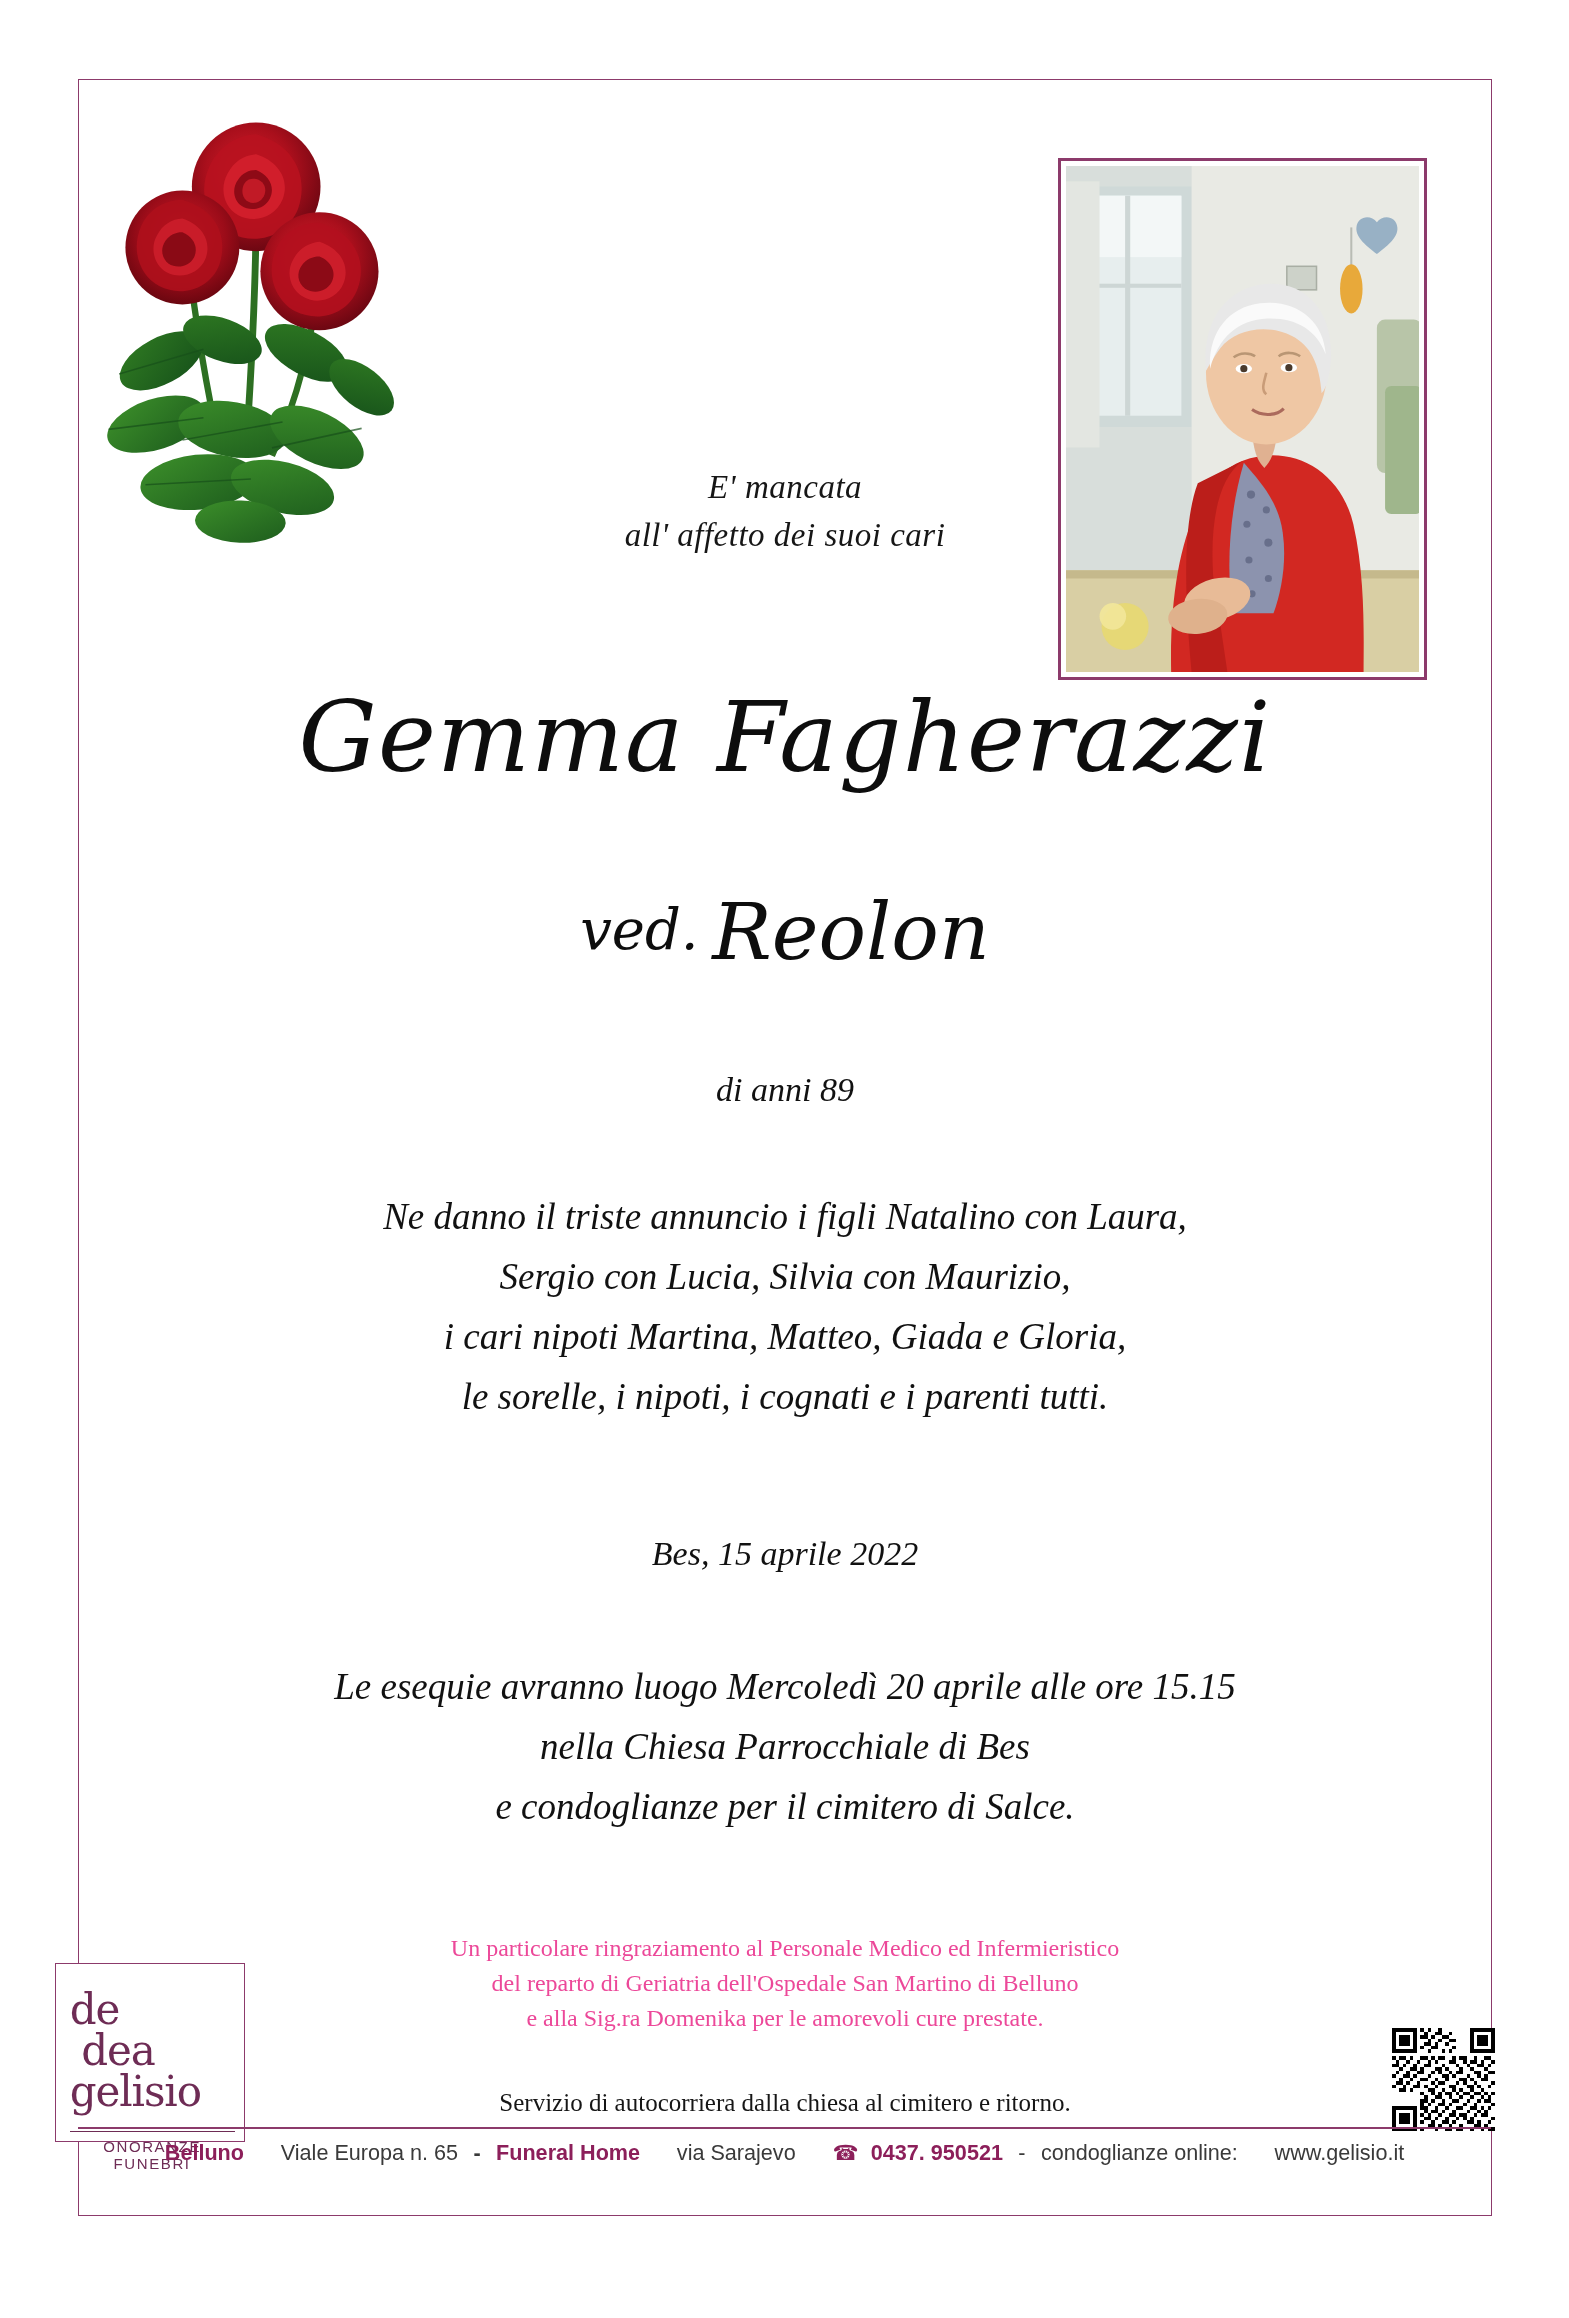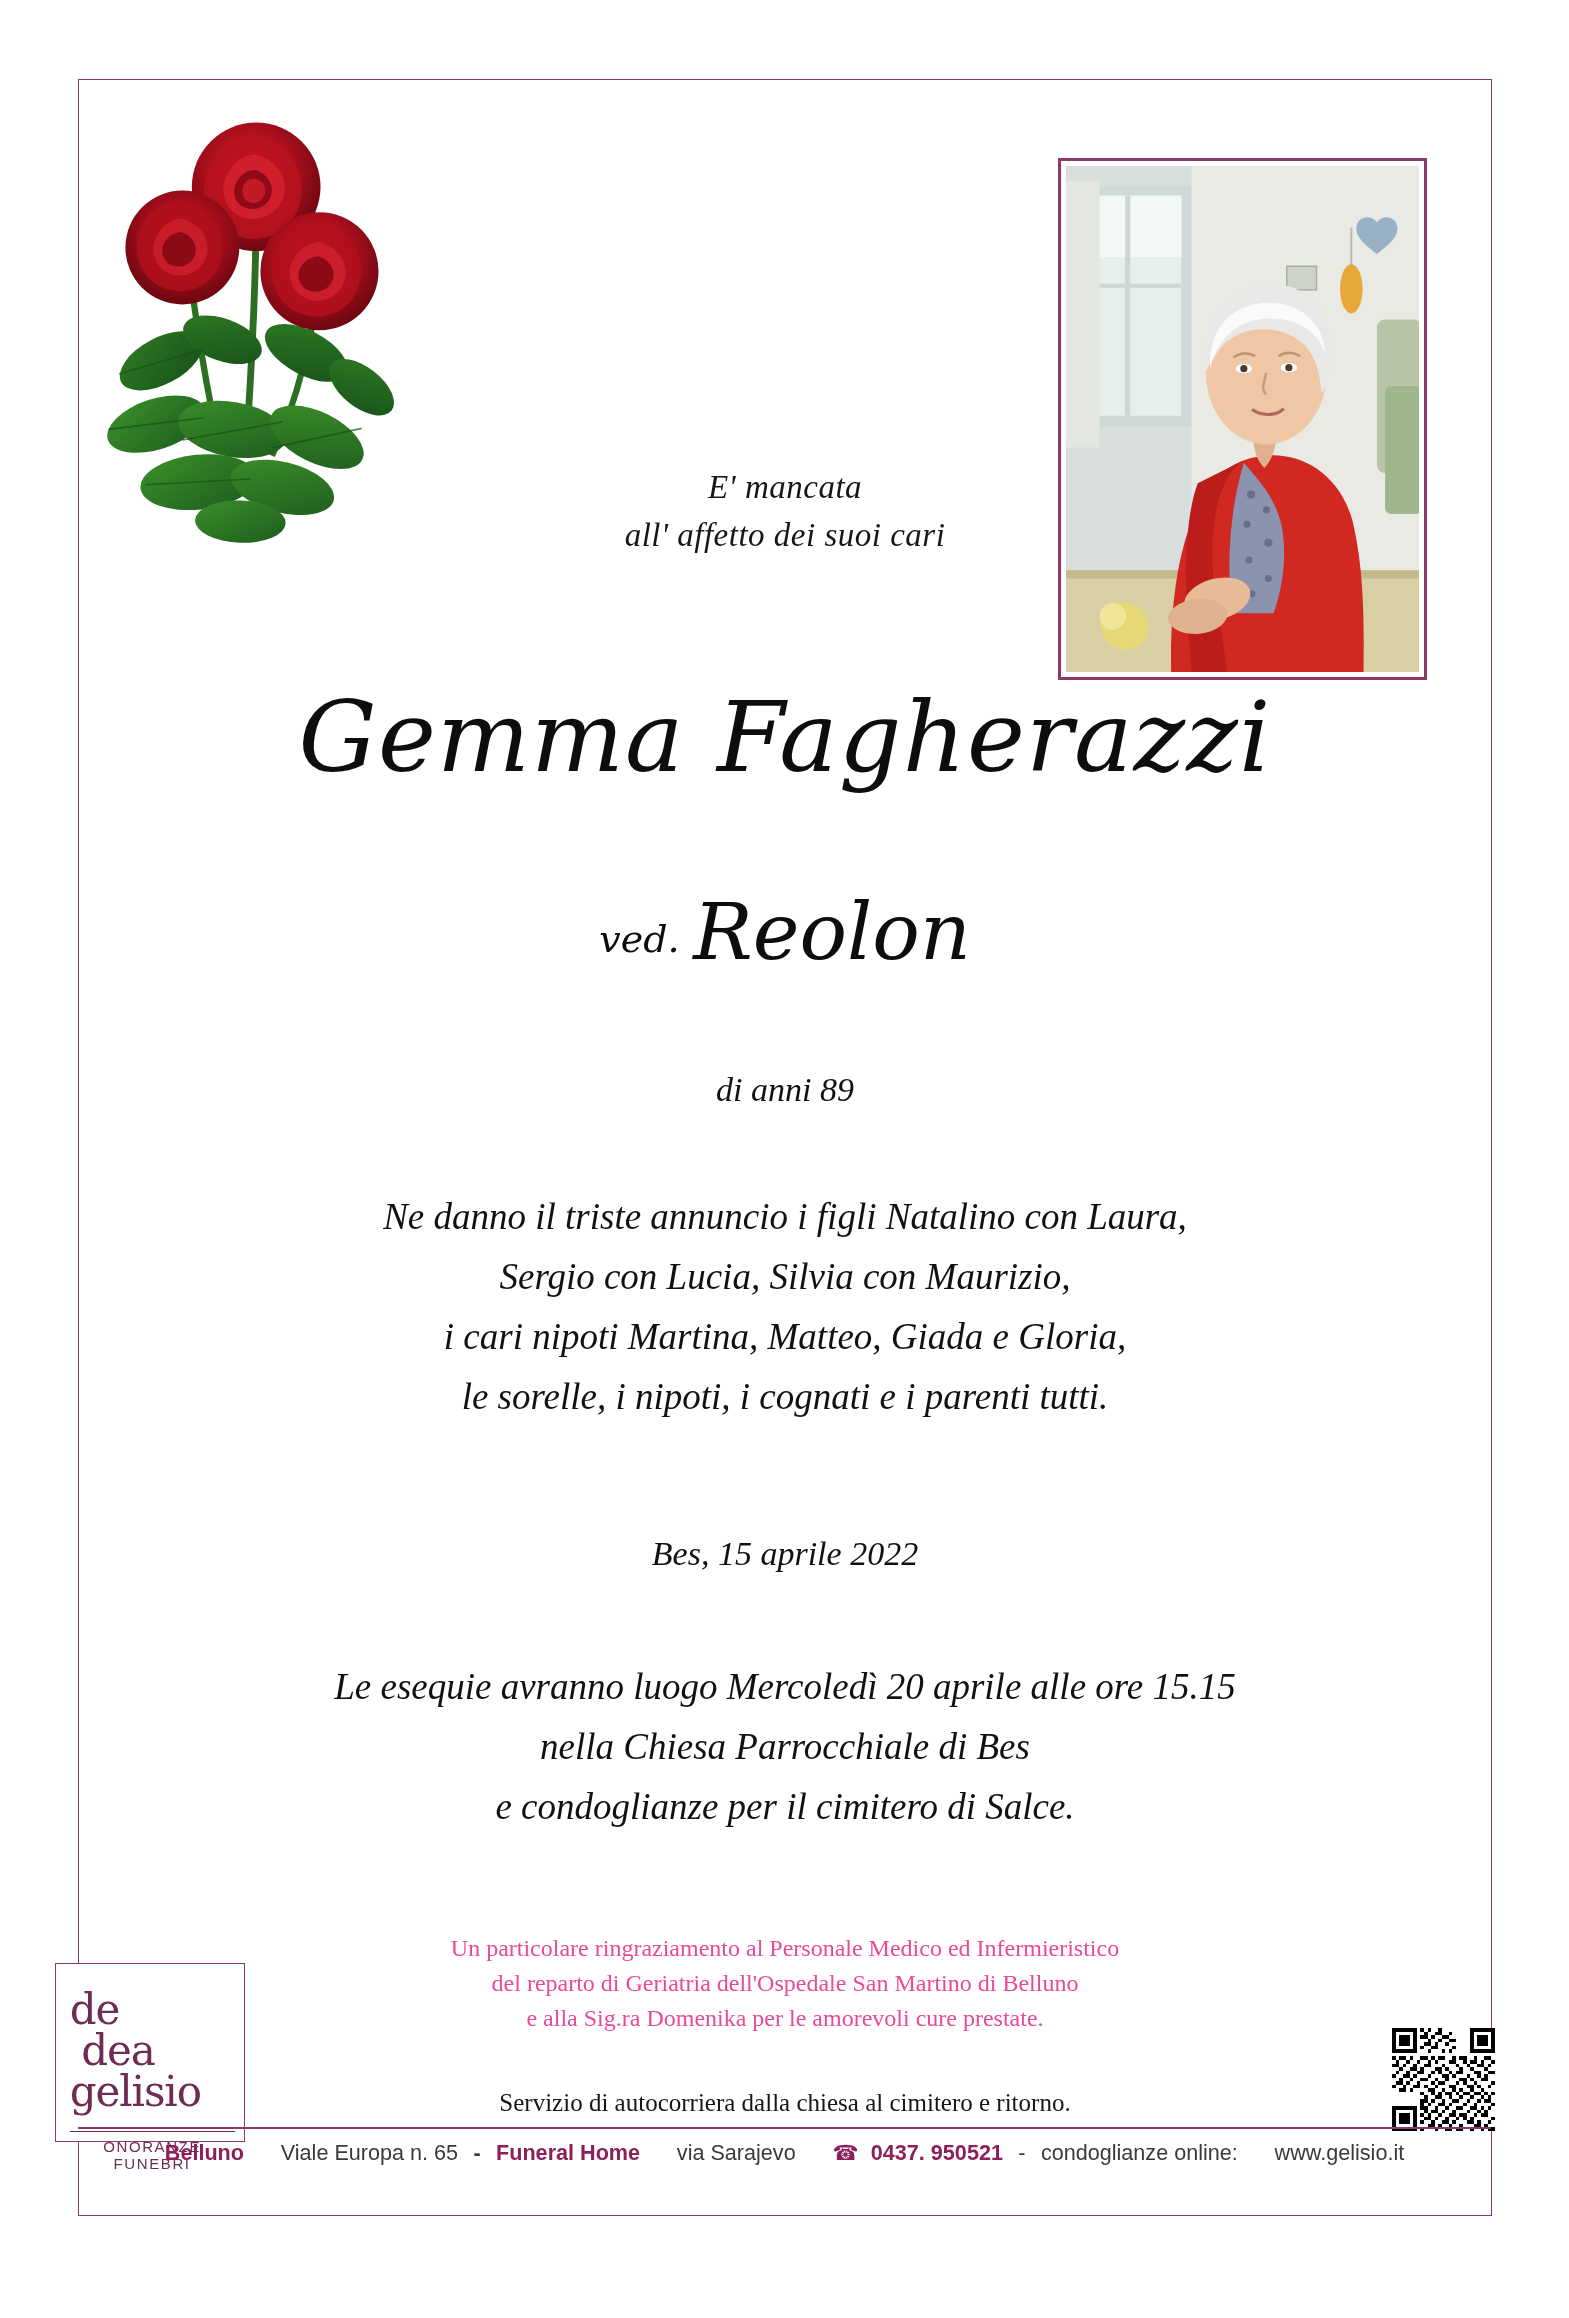--- a/index.html
+++ b/index.html
@@ -95,21 +95,21 @@
   }
   .name .given { display: block; }
   .surname-line {
     top: 886px;
     font-size: 79px;
     font-style: italic;
     font-family: "DejaVu Serif", "Liberation Serif", serif;
     color: #0d0d0d;
   }
   .surname-line .ved {
-    font-size: 38px;
+    font-size: 56px;
     vertical-align: 0.18em;
     padding-right: 13.7px;
   }
 
   .age {
     top: 1071px;
     font-style: italic;
     font-size: 34px;
     color: #111;
   }

